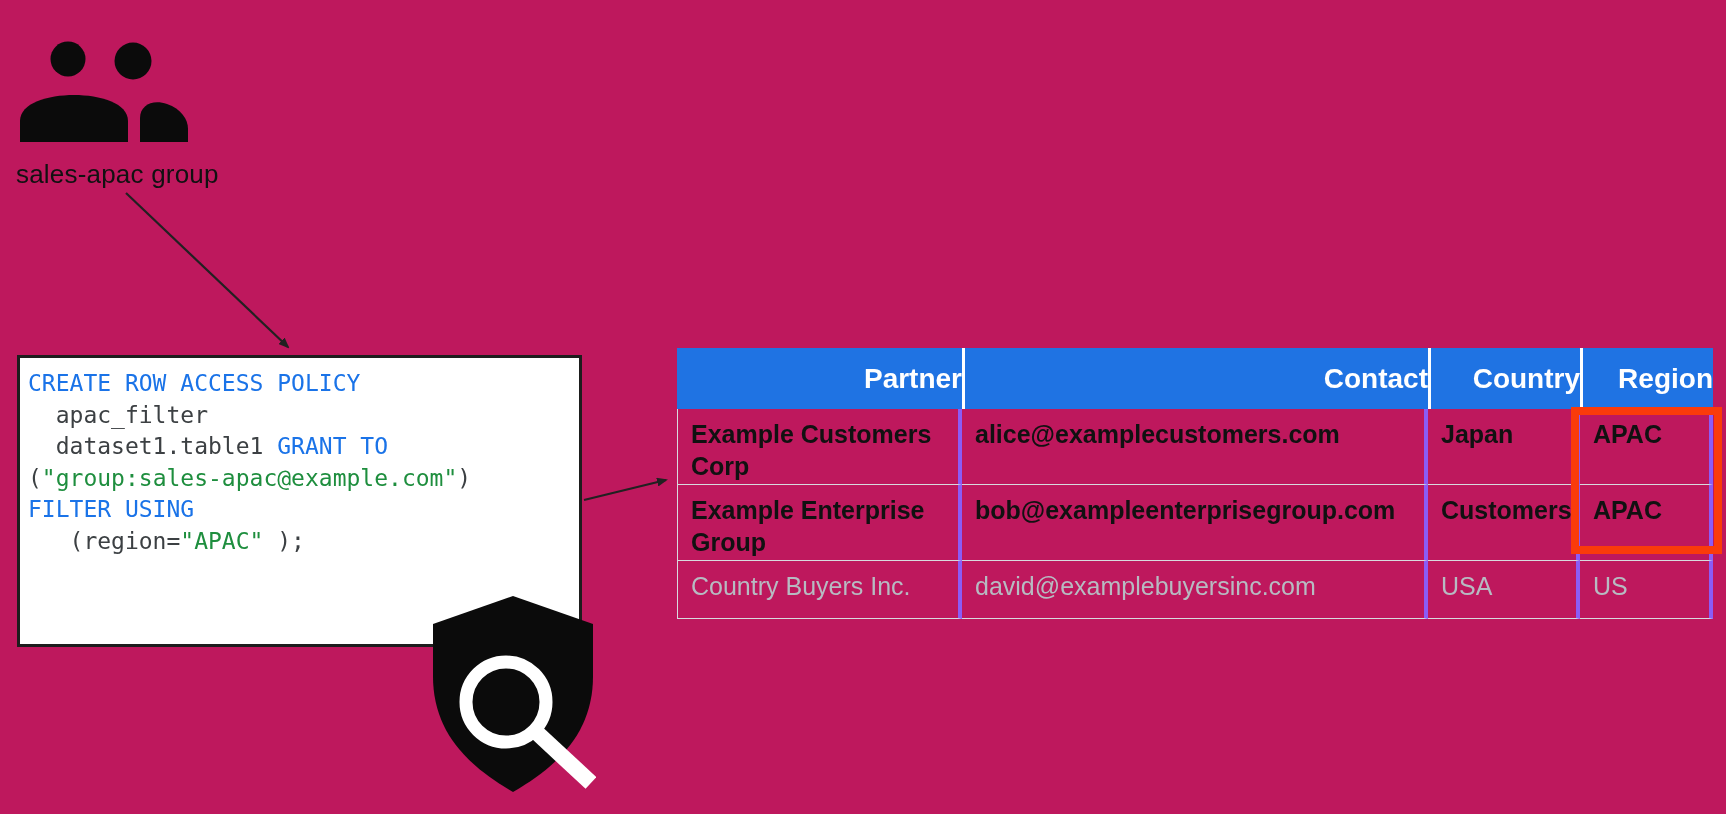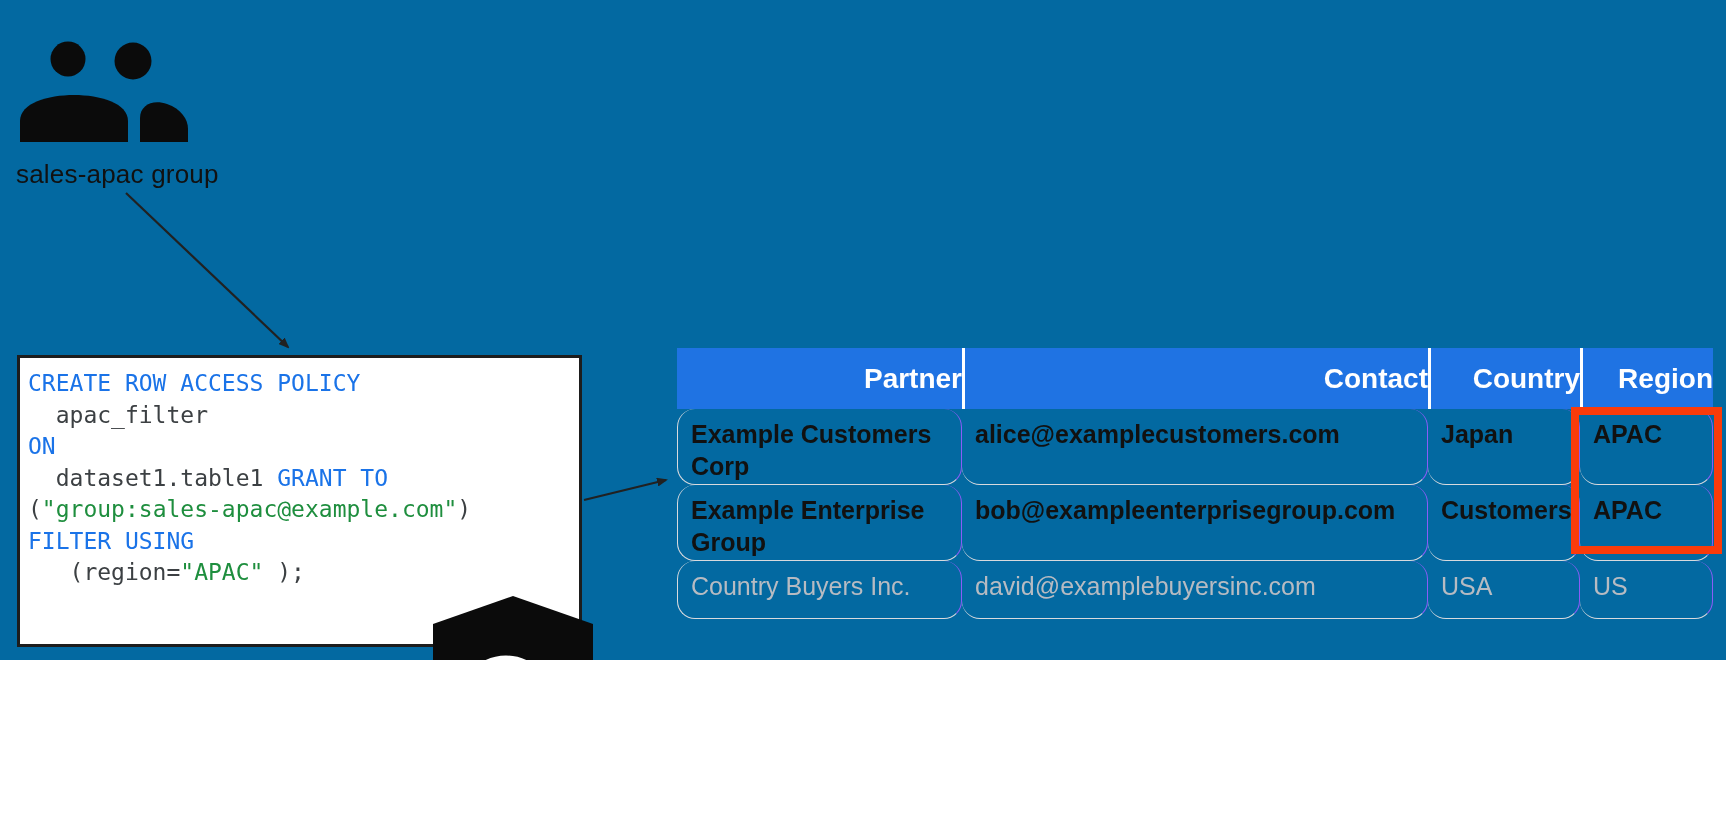--- a/index.html
+++ b/index.html
@@ -1,20 +1,20 @@
 <!DOCTYPE html>
 <html><head>
 <meta charset="utf-8">
 <style>
   html, body { margin: 0; padding: 0; background: #ffffff; }
   .canvas {
     position: relative;
     width: 1726px;
-    height: 660px;
-    background: #0369a1;
+    height: 814px;
+    background: #be185d;
     overflow: hidden;
     font-family: "Liberation Sans", sans-serif;
   }
   .abs { position: absolute; }
 
   
   .group-label {
     left: 16px; top: 159px;
     font-size: 26px;
     color: #111111;
@@ -66,30 +66,29 @@
     font-weight: 700;
     text-align: right;
     vertical-align: middle;
     height: 61px;
     padding: 0 0 0 13px;
     overflow: hidden;
   }
   table.partners th + th { border-left: 3px solid #ffffff; }
 
   table.partners td {
-    border-right: 1px solid #8b5cf6;
+    border-right: 4px solid #8b5cf6;
     border-bottom: 1px solid #D8DADE;
     vertical-align: top;
     padding: 9px 10px 0 13px;
     font-size: 25px;
     line-height: 32px;
     font-weight: 700;
     color: #111111;
     overflow: hidden;
-    border-radius: 18px;
   }
   table.partners td:first-child { border-left: 1px solid #D8DADE; }
   table.partners tr.granted-0 td,
   table.partners tr.granted-1 td { height: 66px; }
   table.partners tr.revoked td {
     font-weight: 400;
     color: #B7BBC2;
     height: 48px;
   }
 
@@ -123,21 +122,20 @@
     <circle cx="115" cy="35" r="18.5" fill="#0b0b0b"></circle>
     <path d="M122 116 L122 92 C122 79 135 73 149 78 C163 83 170 93 170 103 L170 116 Z" fill="#0b0b0b"></path>
     <path d="M2 116 L2 95 C2 77 30 69 56 69 C82 69 110 77 110 95 L110 116 Z" fill="#0b0b0b"></path>
   </svg>
 
   <div class="abs group-label">sales-apac group</div>
 
   <div class="abs code-box" id="code-box">
       <div class="code-line"><span class="tok-kw">CREATE ROW ACCESS POLICY</span></div>
       <div class="code-line"><span class="tok-id">  apac_filter</span></div>
-      <div class="code-line"><span class="tok-kw">ON</span></div>
       <div class="code-line"><span class="tok-id">  dataset1.table1 </span><span class="tok-kw">GRANT TO</span></div>
       <div class="code-line"><span class="tok-id">(</span><span class="tok-str">"group:sales-apac@example.com"</span><span class="tok-id">)</span></div>
       <div class="code-line"><span class="tok-kw">FILTER USING</span></div>
       <div class="code-line"><span class="tok-id">   (region=</span><span class="tok-str">"APAC"</span><span class="tok-id"> );</span></div>
     </div>
 
   <svg class="abs shield" width="168" height="200" viewBox="0 0 168 200">
     <path d="M85 2 L165 30 L165 82 C165 133 137 168 85 198 C33 168 5 133 5 82 L5 30 Z" fill="#0b0b0b"></path>
     <circle cx="78" cy="108" r="40" fill="none" stroke="#ffffff" stroke-width="13"></circle>
     <line x1="106" y1="136" x2="163" y2="189" stroke="#ffffff" stroke-width="16"></line>

